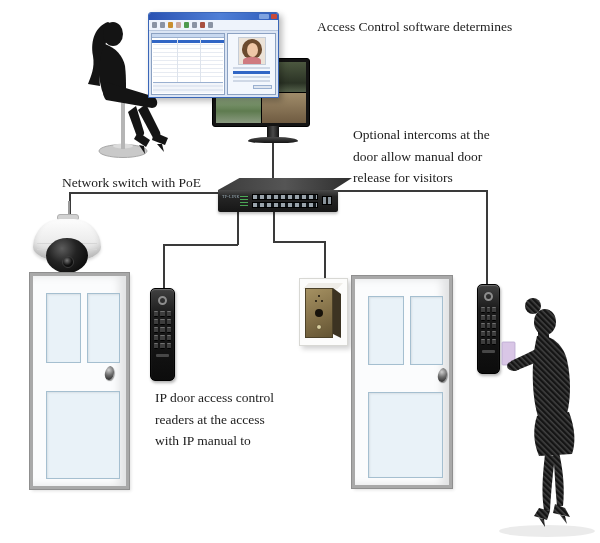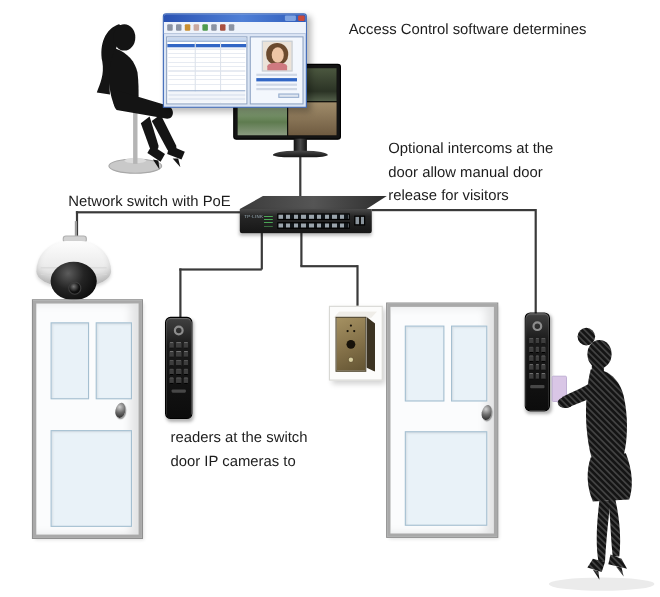--- a/index.html
+++ b/index.html
@@ -1,19 +1,19 @@
 <!DOCTYPE html>
 <html><head>
 <meta charset="utf-8">
 <style>
   * { margin:0; padding:0; box-sizing:border-box; }
   html,body { background:#fff; }
   #stage {
     position:relative; width:600px; height:543px; background:#ffffff;
-    font-family:Liberation Sans, sans-serif; color:#1f1f1f; overflow:hidden;
+    font-family:Liberation Serif, serif; color:#1f1f1f; overflow:hidden;
   }
   .note { position:absolute; font-size:13.5px; line-height:21.5px; color:#1c1c1c; }
   .note span { display:block; white-space:nowrap; }
   .line { position:absolute; background:#3a3a3a; }
   .h { height:1.5px; } .v { width:1.5px; }
 
   
   .sw-top { position:absolute; left:218px; top:178px; width:134px; height:12px;
     background:linear-gradient(90deg,#3c3c3c,#555 50%,#2e2e2e);
     clip-path:polygon(16% 0, 100% 0, 86% 100%, 0 100%); }
@@ -131,22 +131,23 @@
   </div>
   <div class="note" style="left:62px; top:172px;">
     <span>Network switch with PoE</span>
   </div>
   <div class="note" style="left:353px; top:124px;">
     <span>Optional intercoms at the</span>
     <span>door allow manual door</span>
     <span>release for visitors</span>
   </div>
   <div class="note" style="left:155px; top:387px;">
-    <span>readers at the switch</span>
-    <span>door IP cameras to</span>
+    <span>IP door access control</span>
+    <span>readers at the access</span>
+    <span>with IP manual to</span>
   </div>
 
   <div class="line v" style="left:272px; top:141px; height:40px;"></div>
   <div class="line h" style="left:69px; top:192px; width:150px;"></div>
   <div class="line v" style="left:69px; top:192px; height:24px;"></div>
   <div class="line v" style="left:237px; top:211px; height:34px;"></div>
   <div class="line h" style="left:163px; top:244px; width:75px;"></div>
   <div class="line v" style="left:163px; top:244px; height:45px;"></div>
   <div class="line v" style="left:273px; top:211px; height:31px;"></div>
   <div class="line h" style="left:273px; top:241px; width:52px;"></div>

